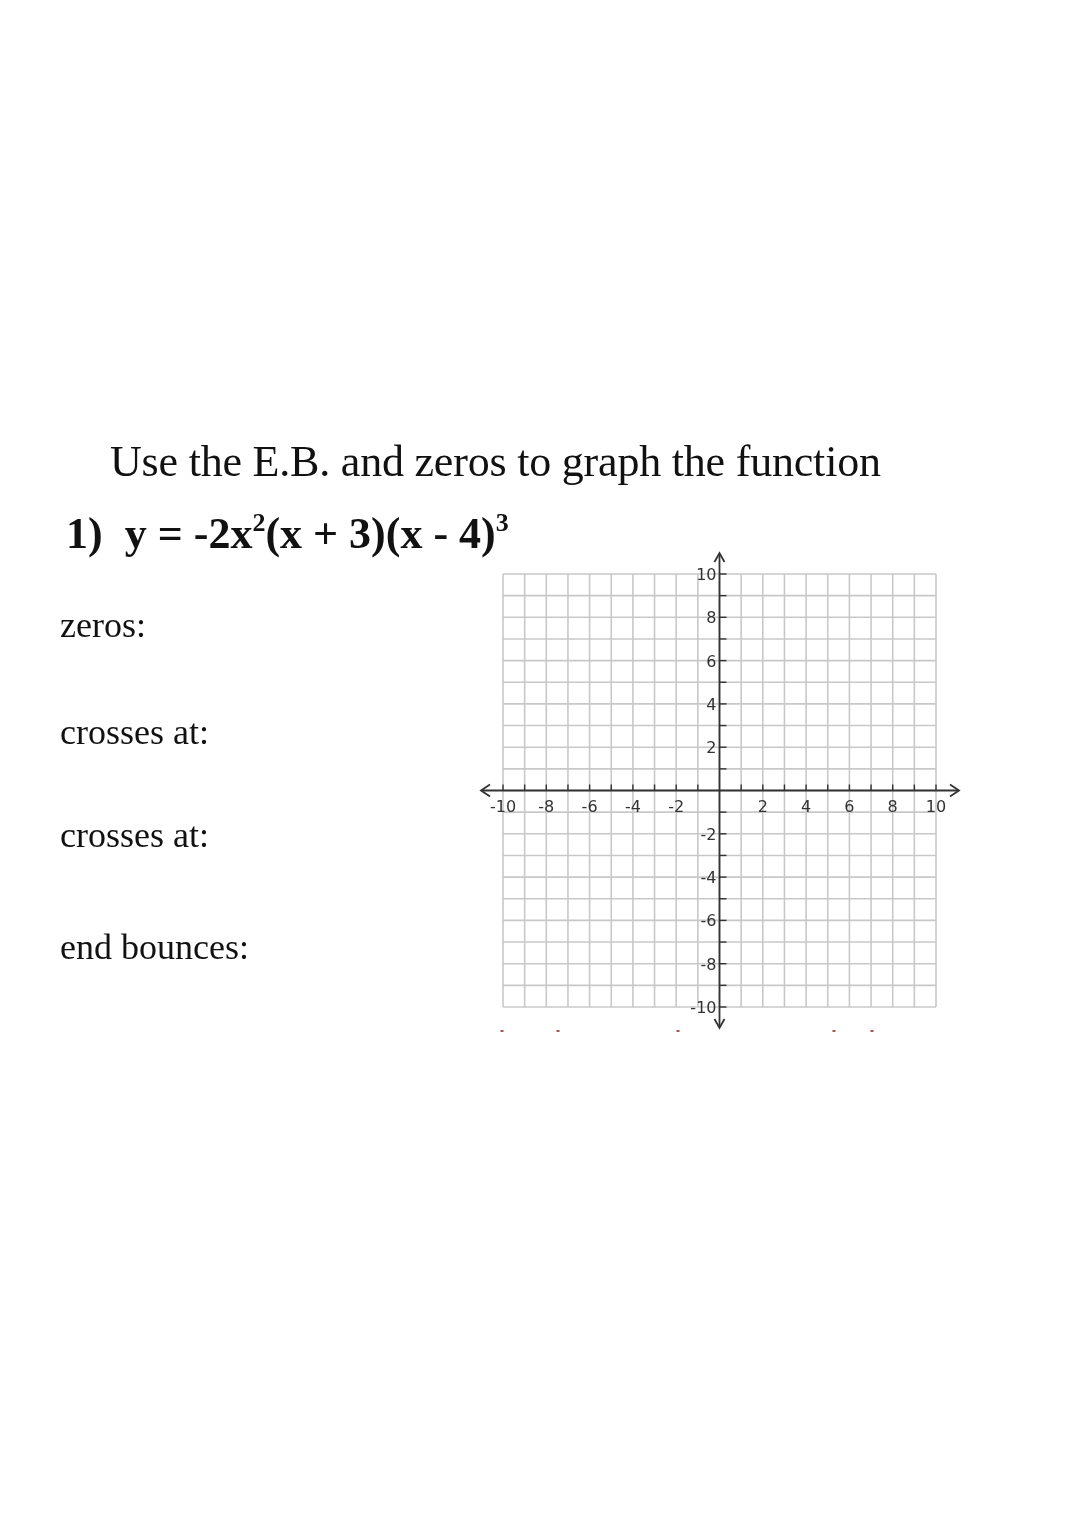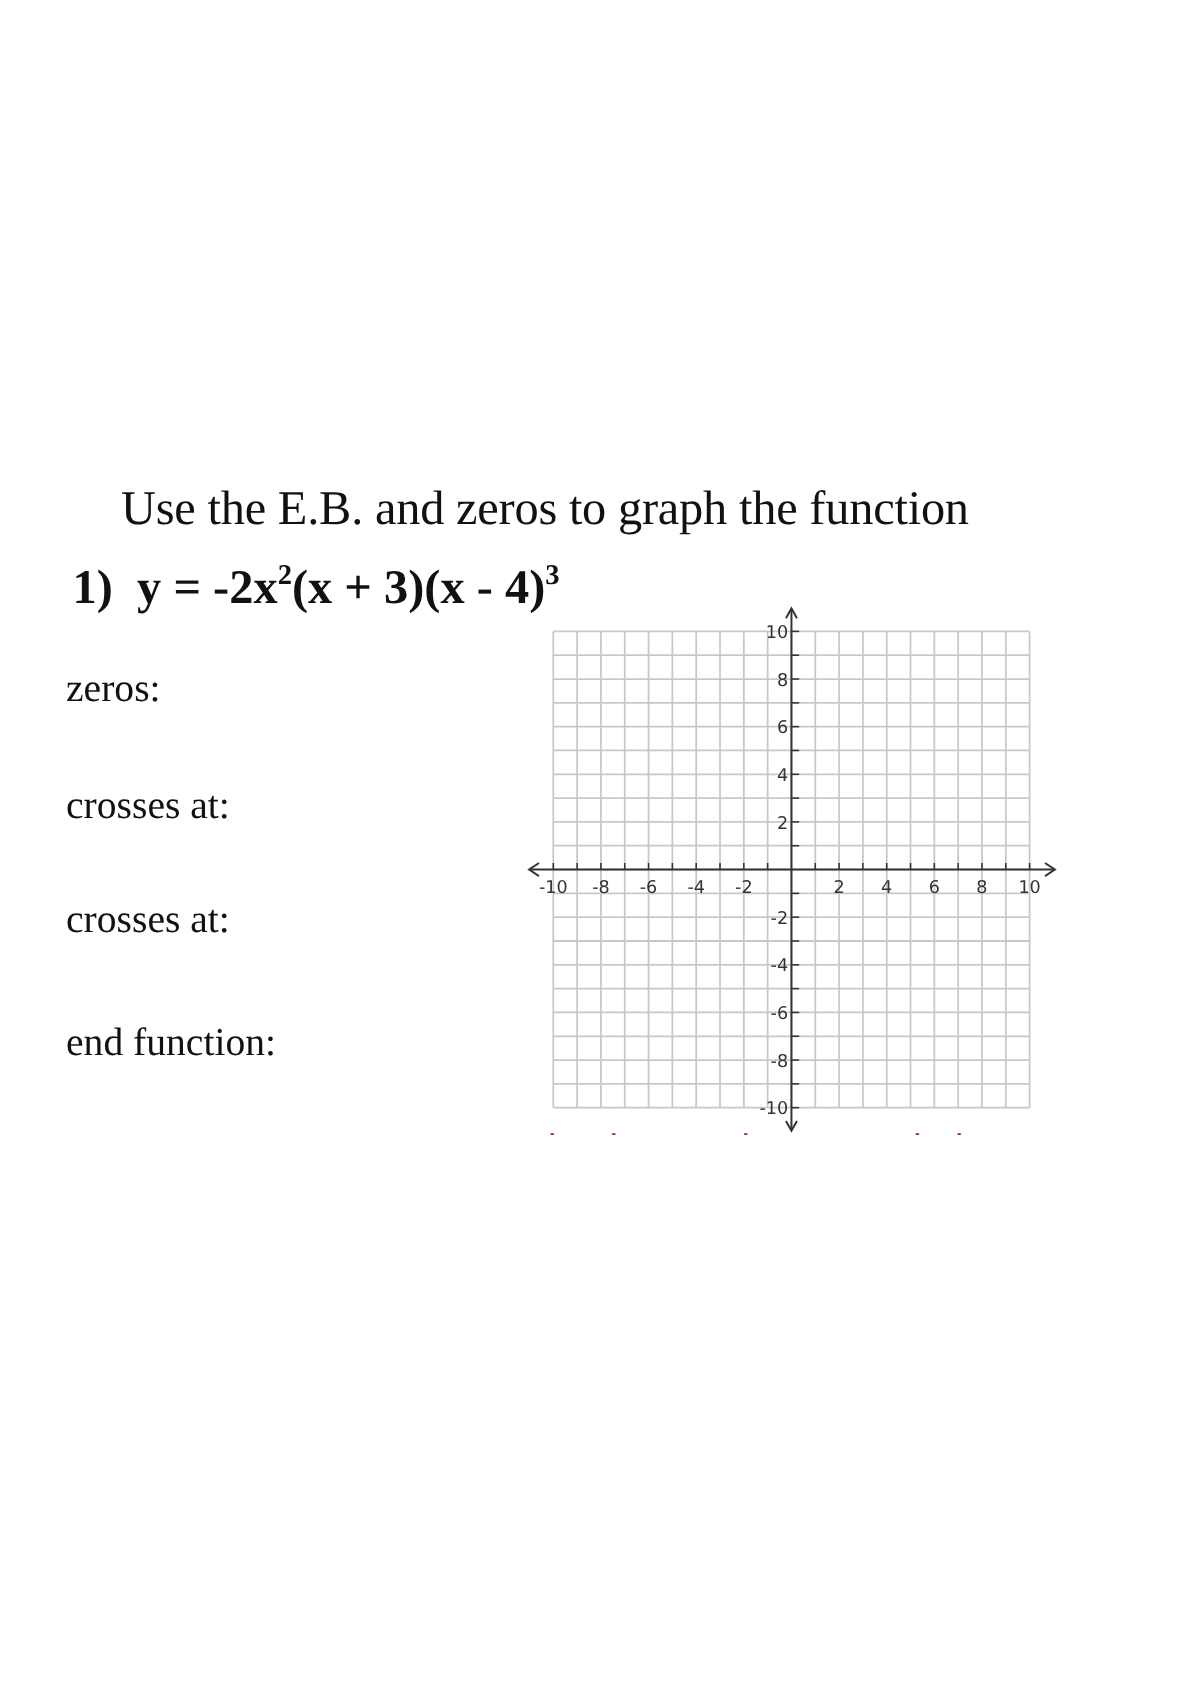--- a/index.html
+++ b/index.html
@@ -73,21 +73,21 @@
 
 <div class="instruction">Use the E.B. and zeros to graph the function</div>
 
 <div class="problem">
   <span class="num">1)</span><span>y = -2x</span><sup>2</sup><span>(x + 3)(x - 4)</span><sup>3</sup>
 </div>
 
 <div class="field-label" id="lbl-zeros">zeros:</div>
 <div class="field-label" id="lbl-bounces">crosses at:</div>
 <div class="field-label" id="lbl-crosses">crosses at:</div>
-<div class="field-label" id="lbl-end">end function:</div>
+<div class="field-label" id="lbl-end">end bounces:</div>
 
 <div class="graph">
   <svg id="graph-svg" width="1080" height="1100" viewBox="0 0 1080 1100">
       <line x1="503" y1="574" x2="503" y2="1007" stroke="#c8c8c8" stroke-width="1.6"></line>
       <line x1="524.65" y1="574" x2="524.65" y2="1007" stroke="#c8c8c8" stroke-width="1.6"></line>
       <line x1="546.3" y1="574" x2="546.3" y2="1007" stroke="#c8c8c8" stroke-width="1.6"></line>
       <line x1="567.95" y1="574" x2="567.95" y2="1007" stroke="#c8c8c8" stroke-width="1.6"></line>
       <line x1="589.6" y1="574" x2="589.6" y2="1007" stroke="#c8c8c8" stroke-width="1.6"></line>
       <line x1="611.25" y1="574" x2="611.25" y2="1007" stroke="#c8c8c8" stroke-width="1.6"></line>
       <line x1="632.9" y1="574" x2="632.9" y2="1007" stroke="#c8c8c8" stroke-width="1.6"></line>

